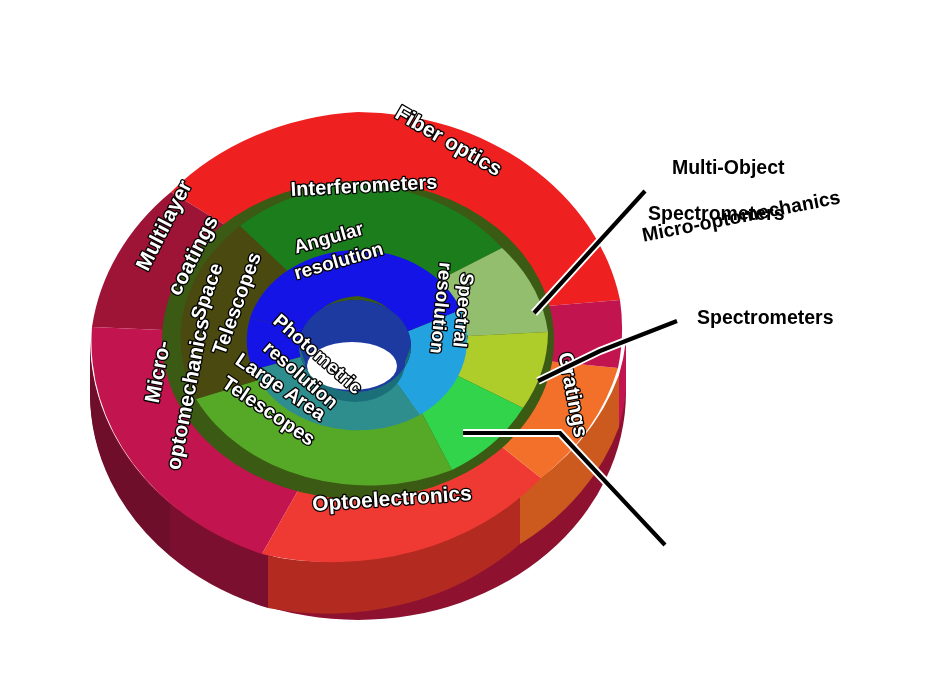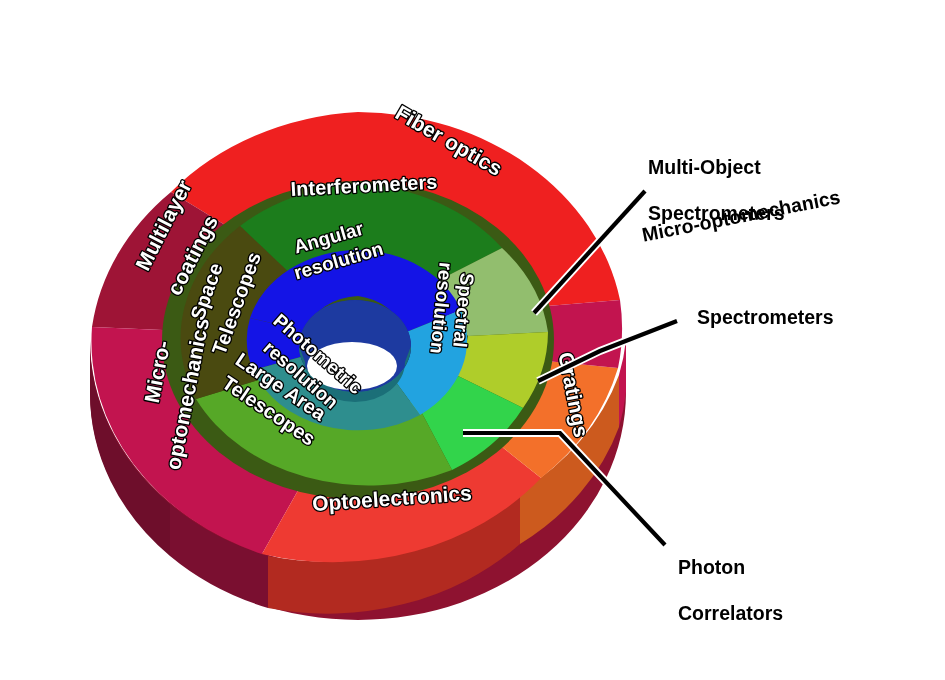--- a/index.html
+++ b/index.html
@@ -219,29 +219,25 @@
       <path class="callout-line" d="M 534 313 L 645 191"></path>
 
       <path class="callout-line-halo" d="M 538 381 L 600 351 L 677 321"></path>
       <path class="callout-line" d="M 538 381 L 600 351 L 677 321"></path>
 
       <path class="callout-line-halo" d="M 463 433 L 560 433 L 665 545"></path>
       <path class="callout-line" d="M 463 433 L 560 433 L 665 545"></path>
     </g>
   </svg>
 
-  <div class="callout-text" style="left:648px;top:133px;">
+  <div class="callout-text" style="left:648px;top:133px;text-align:right;">
     <div>Multi-Object</div>
     <div>Spectrometers</div>
   </div>
 
   <div class="callout-text rot-label" style="left:640px;top:224px;transform:rotate(-11deg);transform-origin:left top;">Micro-optomechanics</div>
 
   <div class="callout-text" style="left:697px;top:283px;">
     <div>Spectrometers</div>
   </div>
 
-  <div class="callout-text" style="left:678px;top:533px;">
-    <div>Photon</div>
-    <div>Correlators</div>
-  </div>
 
 </div>
 
 </body></html>

